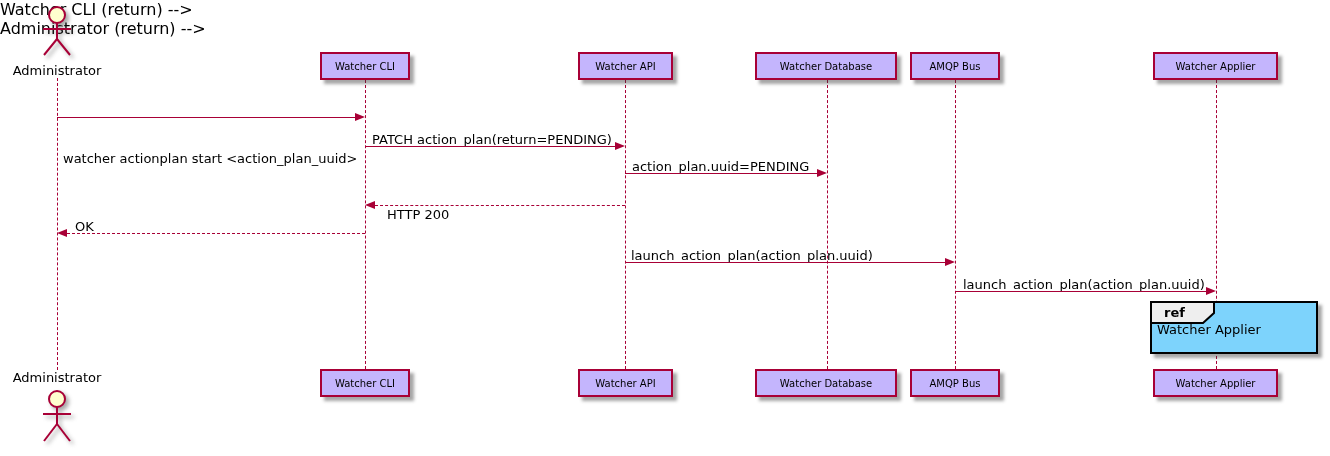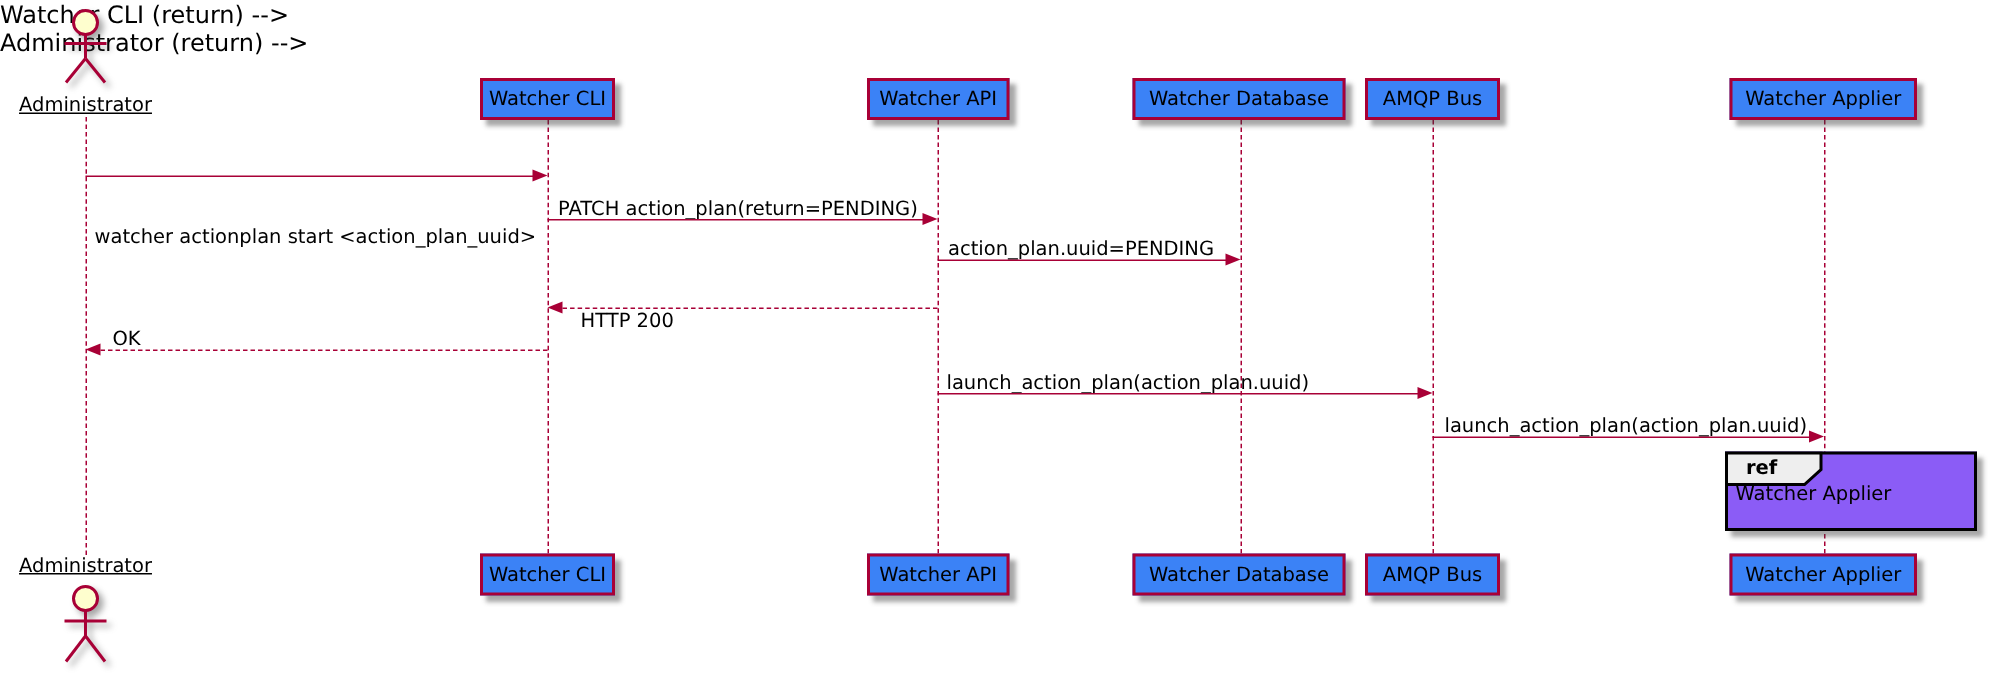--- a/index.html
+++ b/index.html
@@ -9,27 +9,27 @@
     width: 1330px;
     height: 456px;
     background: #ffffff;
     overflow: hidden;
   }
   
   .pbox {
     position: absolute;
     height: 28px;
     box-sizing: border-box;
-    background: #3b82f6;
+    background: #c4b5fd;
     border: 2px solid #A80036;
     box-shadow: 4px 4px 3px rgba(60,60,60,0.45);
     display: flex;
     align-items: center;
     justify-content: center;
-    font-size: 13px;
+    font-size: 10px;
     white-space: nowrap;
   }
   
   .lifeline {
     position: absolute;
     width: 0;
     border-left: 1px dashed #A80036;
   }
   
   .msg-label {
@@ -50,30 +50,29 @@
     border-bottom: 4px solid transparent;
   }
   .arr.right { border-left: 10px solid #A80036; }
   .arr.left  { border-right: 10px solid #A80036; }
   
   .actor-label {
     position: absolute;
     font-size: 13px;
     text-align: center;
     white-space: nowrap;
-    text-decoration: underline;
   }
   .actor-svg { position: absolute; filter: drop-shadow(3px 3px 2px rgba(60,60,60,0.45)); }
   
   .ref-frame {
     position: absolute;
     left: 1150px; top: 301px;
     width: 168px; height: 53px;
     box-sizing: border-box;
-    background: #8b5cf6;
+    background: #7dd3fc;
     border: 2px solid #000000;
     box-shadow: 4px 4px 3px rgba(60,60,60,0.45);
   }
   .ref-tab-svg { position: absolute; left: -2px; top: -2px; }
   .ref-keyword {
     position: absolute;
     left: 12px; top: 2px;
     font-size: 13px;
     font-weight: bold;
   }

